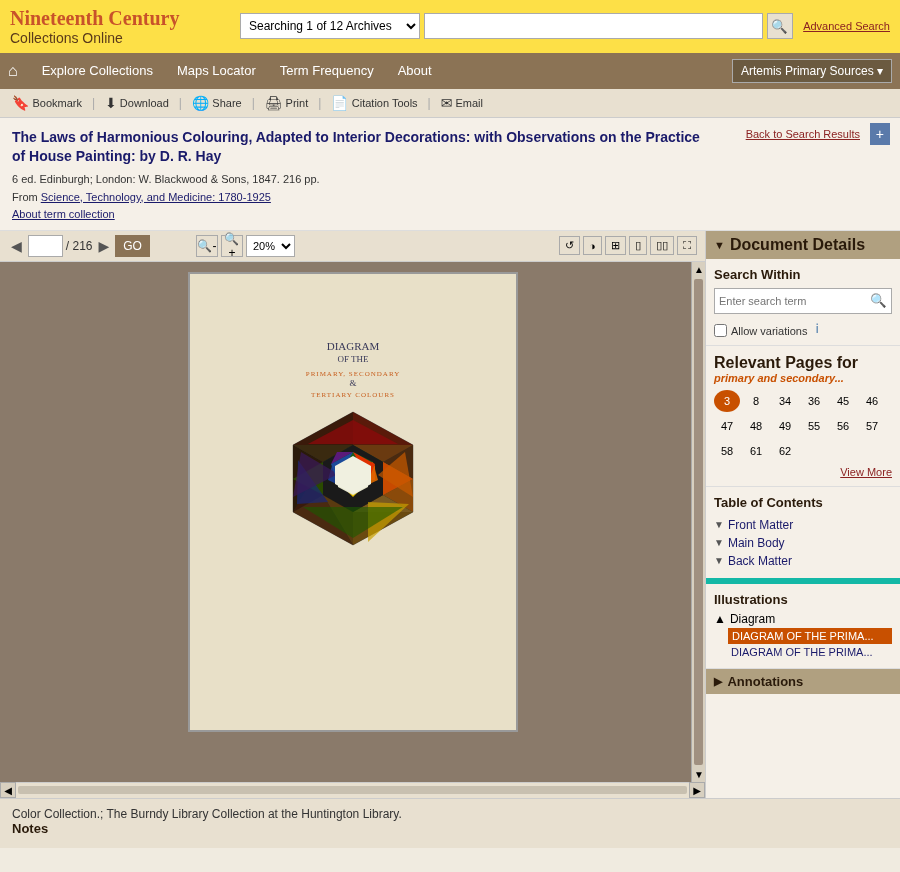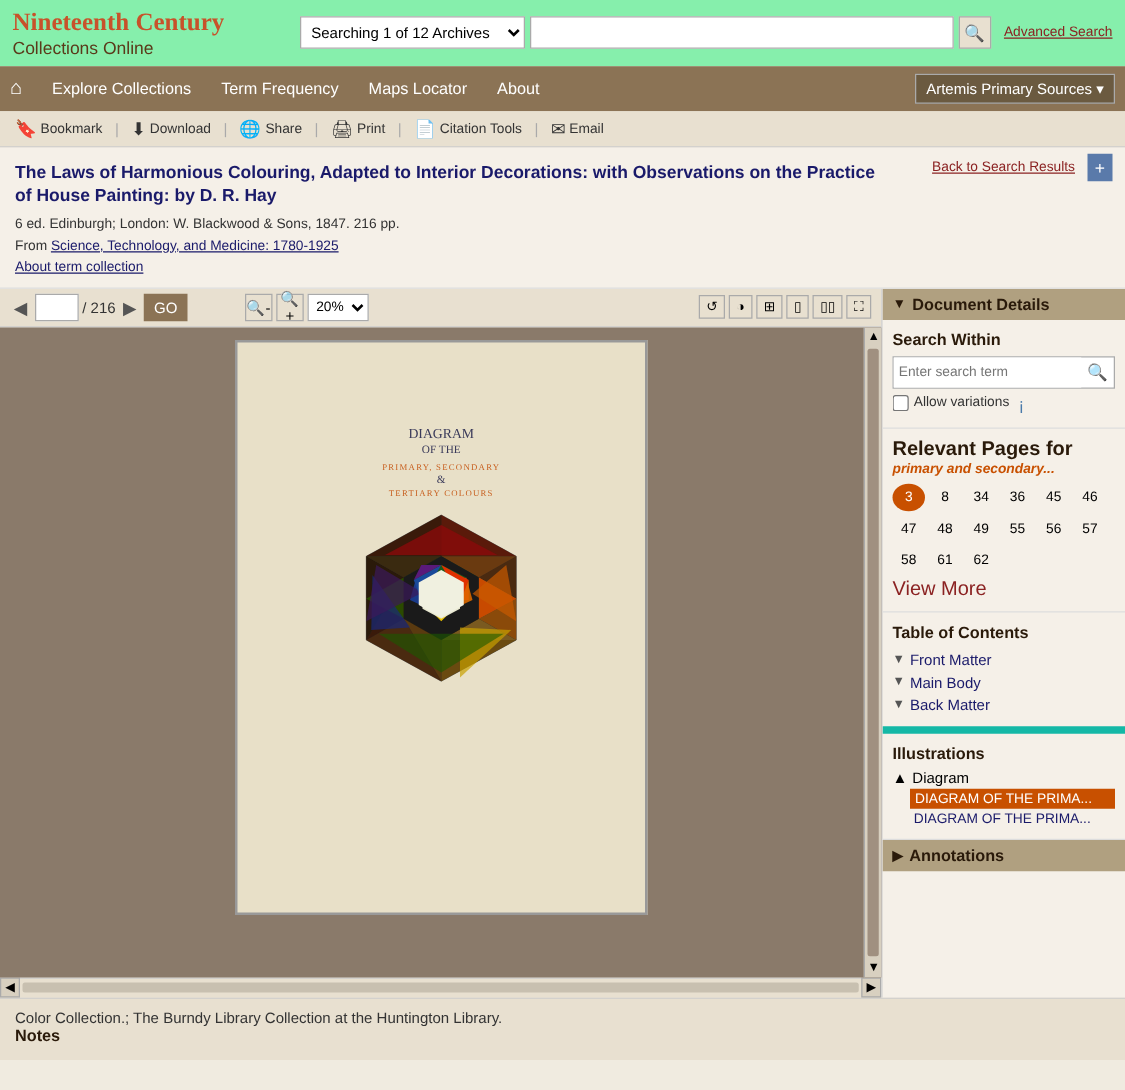--- a/index.html
+++ b/index.html
@@ -1,19 +1,19 @@
 <!DOCTYPE html>
 <html><head>
   <meta charset="utf-8">
   <style>
     * { margin: 0; padding: 0; box-sizing: border-box; }
     body { font-family: Arial, sans-serif; font-size: 12px; background: #f0ebe0; width: 900px; }
 
     
-    #header { background: #86efac; display: flex; align-items: center; padding: 6px 10px; gap: 10px; }
+    #header { background: #fde047; display: flex; align-items: center; padding: 6px 10px; gap: 10px; }
     #logo-area { color: #c8522a; font-size: 18px; font-weight: bold; line-height: 1.2; min-width: 220px; }
     #logo-area span { display: block; font-size: 14px; color: #5a3a1a; font-weight: normal; }
     #search-bar { display: flex; align-items: center; flex: 1; gap: 4px; }
     #archive-select { border: 1px solid #aaa; background: white; padding: 3px 4px; font-size: 12px; height: 26px; width: 180px; }
     #search-input-main { flex: 1; height: 26px; border: 1px solid #aaa; padding: 2px 4px; font-size: 12px; }
     #search-btn-main { width: 26px; height: 26px; background: #e8e0d0; border: 1px solid #aaa; cursor: pointer; display: flex; align-items: center; justify-content: center; }
     #advanced-search-link { color: #8b2222; font-size: 11px; text-decoration: underline; cursor: pointer; white-space: nowrap; }
 
     
     #navbar { background: #8b7355; display: flex; align-items: center; padding: 0 8px; height: 36px; }
@@ -55,38 +55,38 @@
     #viewer-scroll { position: relative; overflow: hidden; height: 520px; background: #8a7a6a; }
     #viewer-content { display: flex; justify-content: center; align-items: flex-start; padding: 10px; height: 100%; overflow-y: auto; }
     #page-image { background: #e8e0c8; width: 330px; height: 460px; border: 2px solid #999; position: relative; display: flex; flex-direction: column; align-items: center; justify-content: center; }
 
     
     #color-diagram { width: 280px; height: 340px; }
 
     
     #right-panel { width: 195px; background: #f5f0e8; border-left: 1px solid #ccc; overflow-y: auto; }
     #doc-details-header { background: #b0a080; padding: 5px 8px; display: flex; align-items: center; gap: 5px; cursor: pointer; }
-    #doc-details-header span { font-size: 13px; font-weight: bold; color: #2a1a0a; }
+    #doc-details-header span { font-size: 16px; font-weight: bold; color: #2a1a0a; }
 
     #search-within-section { padding: 8px; border-bottom: 1px solid #ddd; }
     .section-title { font-size: 13px; font-weight: bold; color: #2a1a0a; margin-bottom: 6px; }
     #search-within-input-wrap { display: flex; align-items: center; border: 1px solid #aaa; background: white; }
     #search-within-input { border: none; outline: none; padding: 3px 4px; font-size: 11px; flex: 1; height: 24px; }
     #search-within-btn { padding: 2px 5px; cursor: pointer; border: none; background: none; color: #555; }
-    #allow-variations { display: flex; align-items: flex-start; gap: 4px; margin-top: 5px; font-size: 11px; color: #333; }
+    #allow-variations { display: flex; align-items: flex-end; gap: 4px; margin-top: 5px; font-size: 11px; color: #333; }
     #allow-variations input { cursor: pointer; }
     .info-icon { color: #4a7aaa; font-size: 13px; margin-left: 4px; cursor: pointer; }
 
     #relevant-pages { padding: 8px; border-bottom: 1px solid #ddd; }
     .relevant-title { font-size: 16px; font-weight: bold; color: #2a1a0a; }
     .relevant-subtitle { font-size: 11px; color: #c85000; font-style: italic; font-weight: bold; }
     .page-numbers { display: flex; flex-wrap: wrap; gap: 3px; margin-top: 6px; }
     .page-num { width: 26px; height: 22px; display: flex; align-items: center; justify-content: center; font-size: 11px; cursor: pointer; border-radius: 2px; }
     .page-num.active { background: #c85000; color: white; border-radius: 50%; }
-    #view-more { color: #8b2222; font-size: 16px; cursor: pointer; display: block; text-align: left; margin-top: 4px; }
+    #view-more { color: #8b2222; font-size: 11px; text-decoration: underline; cursor: pointer; display: block; text-align: right; margin-top: 4px; }
 
     #toc-section { padding: 8px; border-bottom: 6px solid #14b8a6; }
     .toc-item { display: flex; align-items: center; gap: 4px; padding: 2px 0; cursor: pointer; font-size: 12px; color: #1a1a6a; }
     .toc-item .arrow { color: #555; font-size: 10px; }
 
     #illustrations-section { padding: 8px; border-bottom: 1px solid #ddd; }
     .illus-title { font-size: 13px; font-weight: bold; color: #2a1a0a; margin-bottom: 5px; }
     .illus-parent { display: flex; align-items: center; gap: 4px; cursor: pointer; font-size: 12px; margin-bottom: 2px; }
     .illus-child { margin-left: 14px; font-size: 11px; cursor: pointer; padding: 2px 3px; color: #1a1a6a; }
     .illus-child.active { background: #c85000; color: white; padding: 2px 4px; }
@@ -125,22 +125,22 @@
     <button id="search-btn-main">
       <span>🔍</span>
     </button>
   </div>
   <a id="advanced-search-link">Advanced Search</a>
 </div>
 
 <div id="navbar">
   <span id="home-icon">⌂</span>
   <a class="nav-item">Explore Collections</a>
+  <a class="nav-item">Maps Locator</a>
   <a class="nav-item">Term Frequency</a>
-  <a class="nav-item">Maps Locator</a>
   <a class="nav-item">About</a>
   <button id="artemis-btn">Artemis Primary Sources ▾</button>
 </div>
 
 <div id="toolbar">
   <a class="toolbar-btn">
     <span class="tb-icon">🔖</span>
     <span>Bookmark</span>
   </a>
   <span class="toolbar-sep">|</span>

